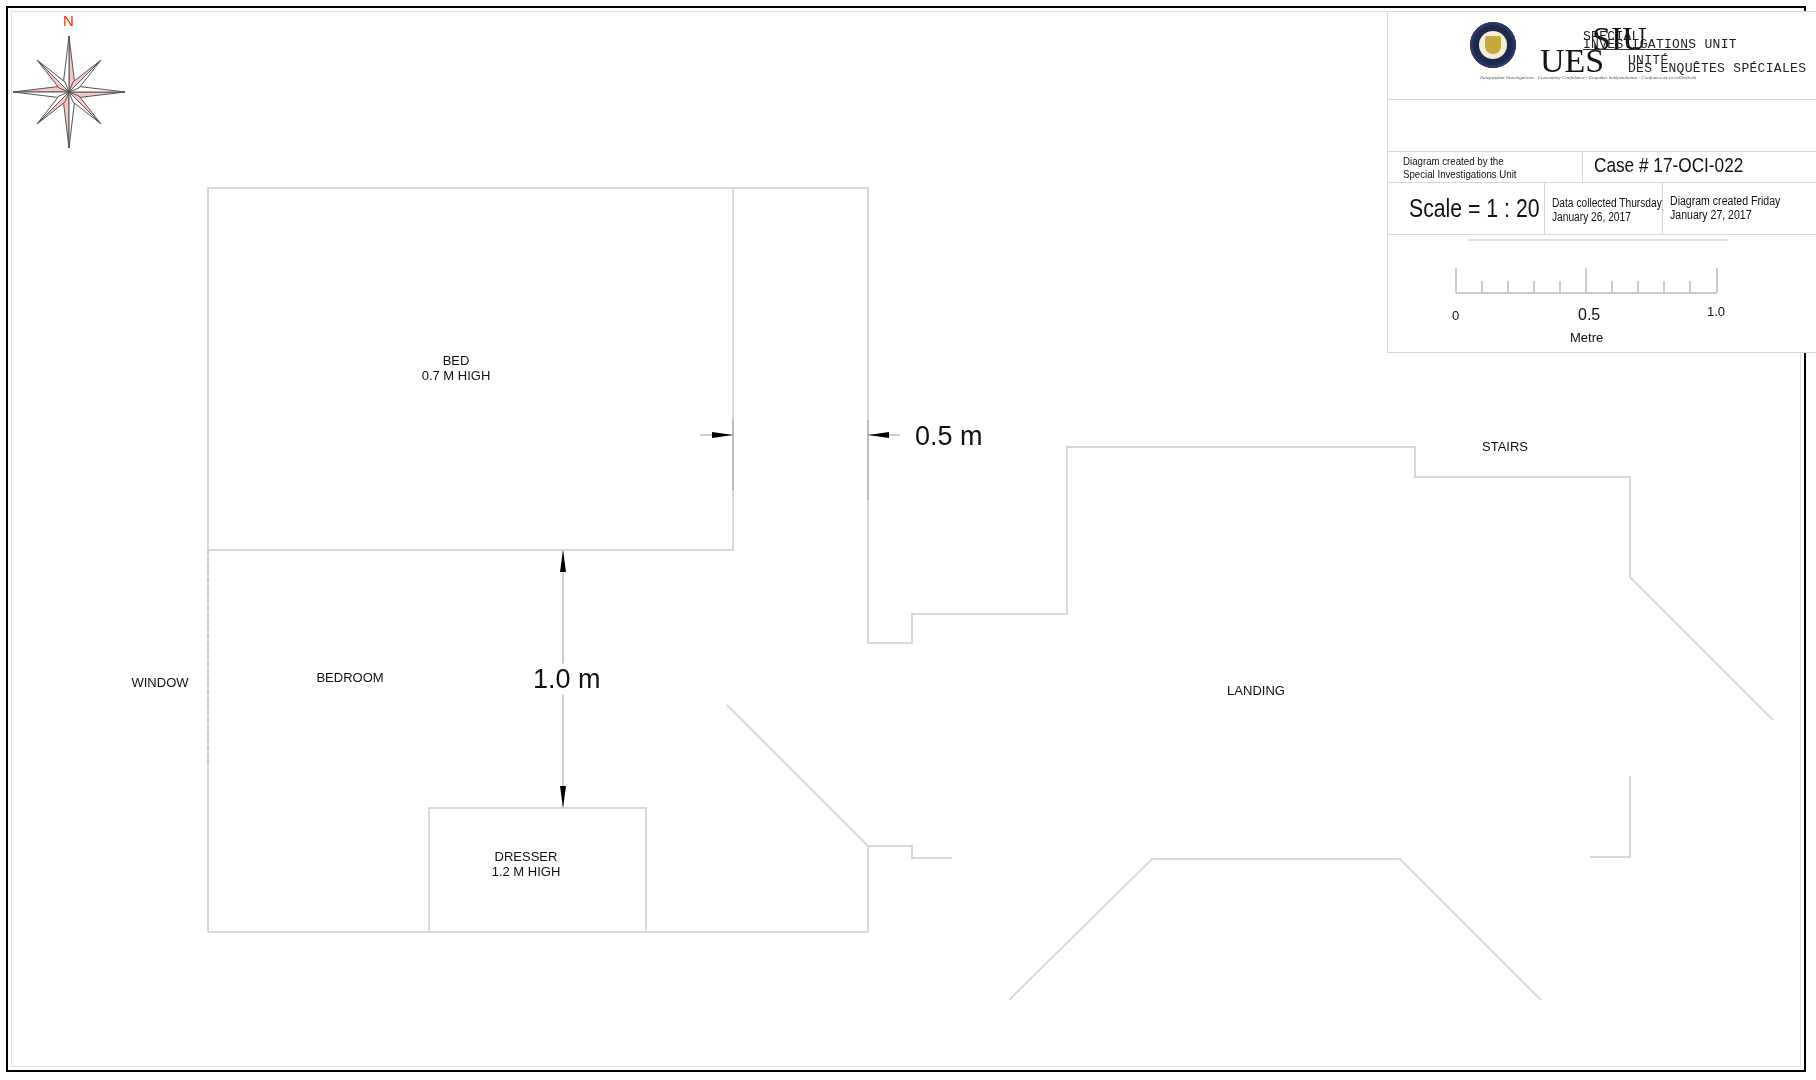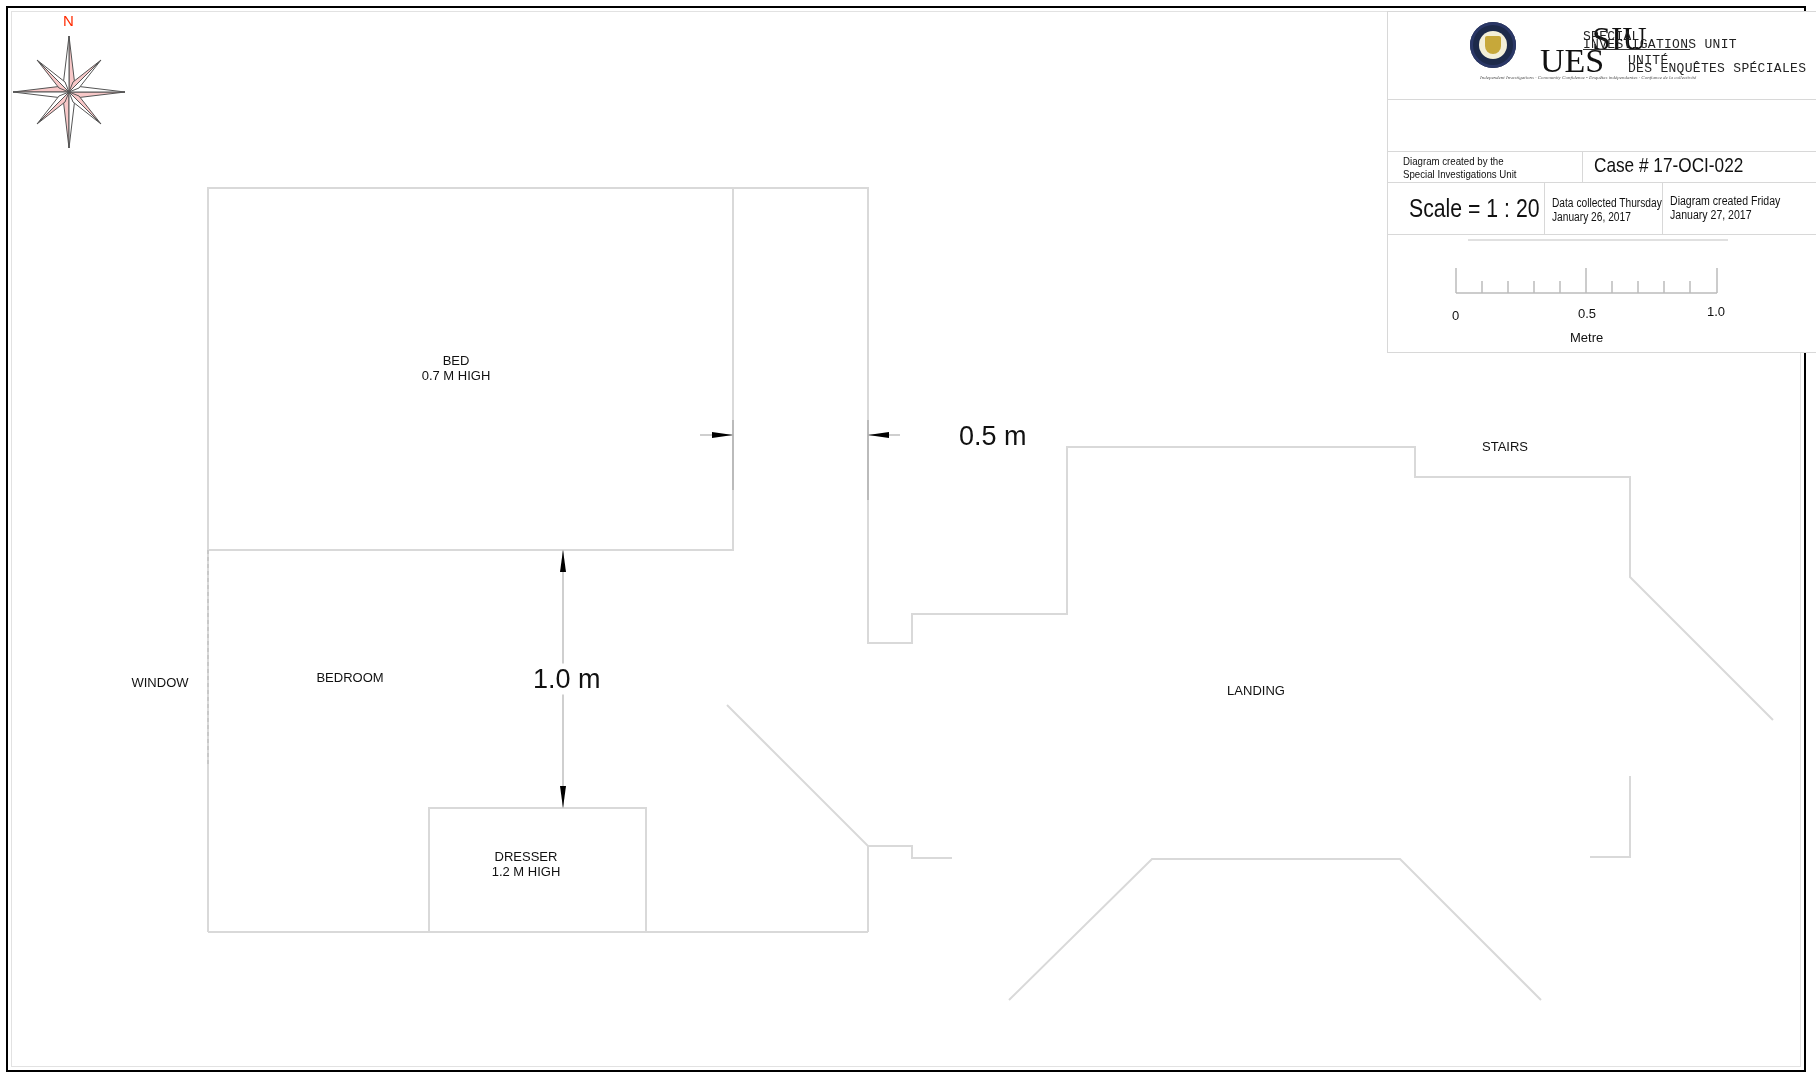--- a/index.html
+++ b/index.html
@@ -87,21 +87,21 @@
 </div>
 <div class="lbl" style="left:350px;top:677px;text-align:center;">BEDROOM</div>
 <div class="lbl" style="left:160px;top:682px;text-align:center;">WINDOW</div>
 <div class="lbl" style="left:526px;top:864px;">
   <div>DRESSER</div>
   <div>1.2 M HIGH</div>
 </div>
 <div class="lbl" style="left:1256px;top:690px;">LANDING</div>
 <div class="lbl" style="left:1505px;top:446px;">STAIRS</div>
 
-<div class="dim" style="left:915px;top:436px;margin-left:44px;">0.5 m</div>
+<div class="dim" style="left:915px;top:436px;">0.5 m</div>
 <div class="dim" style="left:531px;top:679px;background:#fff;padding:0 2px;text-align:center;">1.0 m</div>
 
 <div class="tb">
   <div class="row" style="top:87px;"></div>
   <div class="row" style="top:139px;"></div>
   <div class="row" style="top:170px;"></div>
   <div class="row" style="top:222px;"></div>
   <div class="vsep" style="left:194px;top:139px;height:31px;"></div>
   <div class="vsep" style="left:156px;top:170px;height:52px;"></div>
   <div class="vsep" style="left:274px;top:170px;height:52px;"></div>
@@ -132,21 +132,21 @@
       <line x1="112" y1="19" x2="112" y2="31"></line>
       <line x1="138" y1="6" x2="138" y2="31"></line>
       <line x1="164" y1="19" x2="164" y2="31"></line>
       <line x1="190" y1="19" x2="190" y2="31"></line>
       <line x1="216" y1="19" x2="216" y2="31"></line>
       <line x1="242" y1="19" x2="242" y2="31"></line>
       <line x1="269" y1="6" x2="269" y2="31"></line>
     </g>
   </svg>
   <div class="txt" style="left:64px;top:296px;font-size:13px;">0</div>
-  <div class="txt" style="left:190px;top:294px;font-size:13px;">0.5</div>
+  <div class="txt" style="left:190px;top:294px;font-size:16px;">0.5</div>
   <div class="txt" style="left:319px;top:292px;font-size:13px;">1.0</div>
   <div class="txt" style="left:182px;top:318px;font-size:13px;">Metre</div>
 </div>
 
 <div class="logo-seal">
     <div class="core"></div>
     <div class="crest"></div>
   </div>
 <div class="siu" style="left:1592px;top:24px;">SIU</div>
 <div class="siu" style="left:1540px;top:46px;">UES</div>

